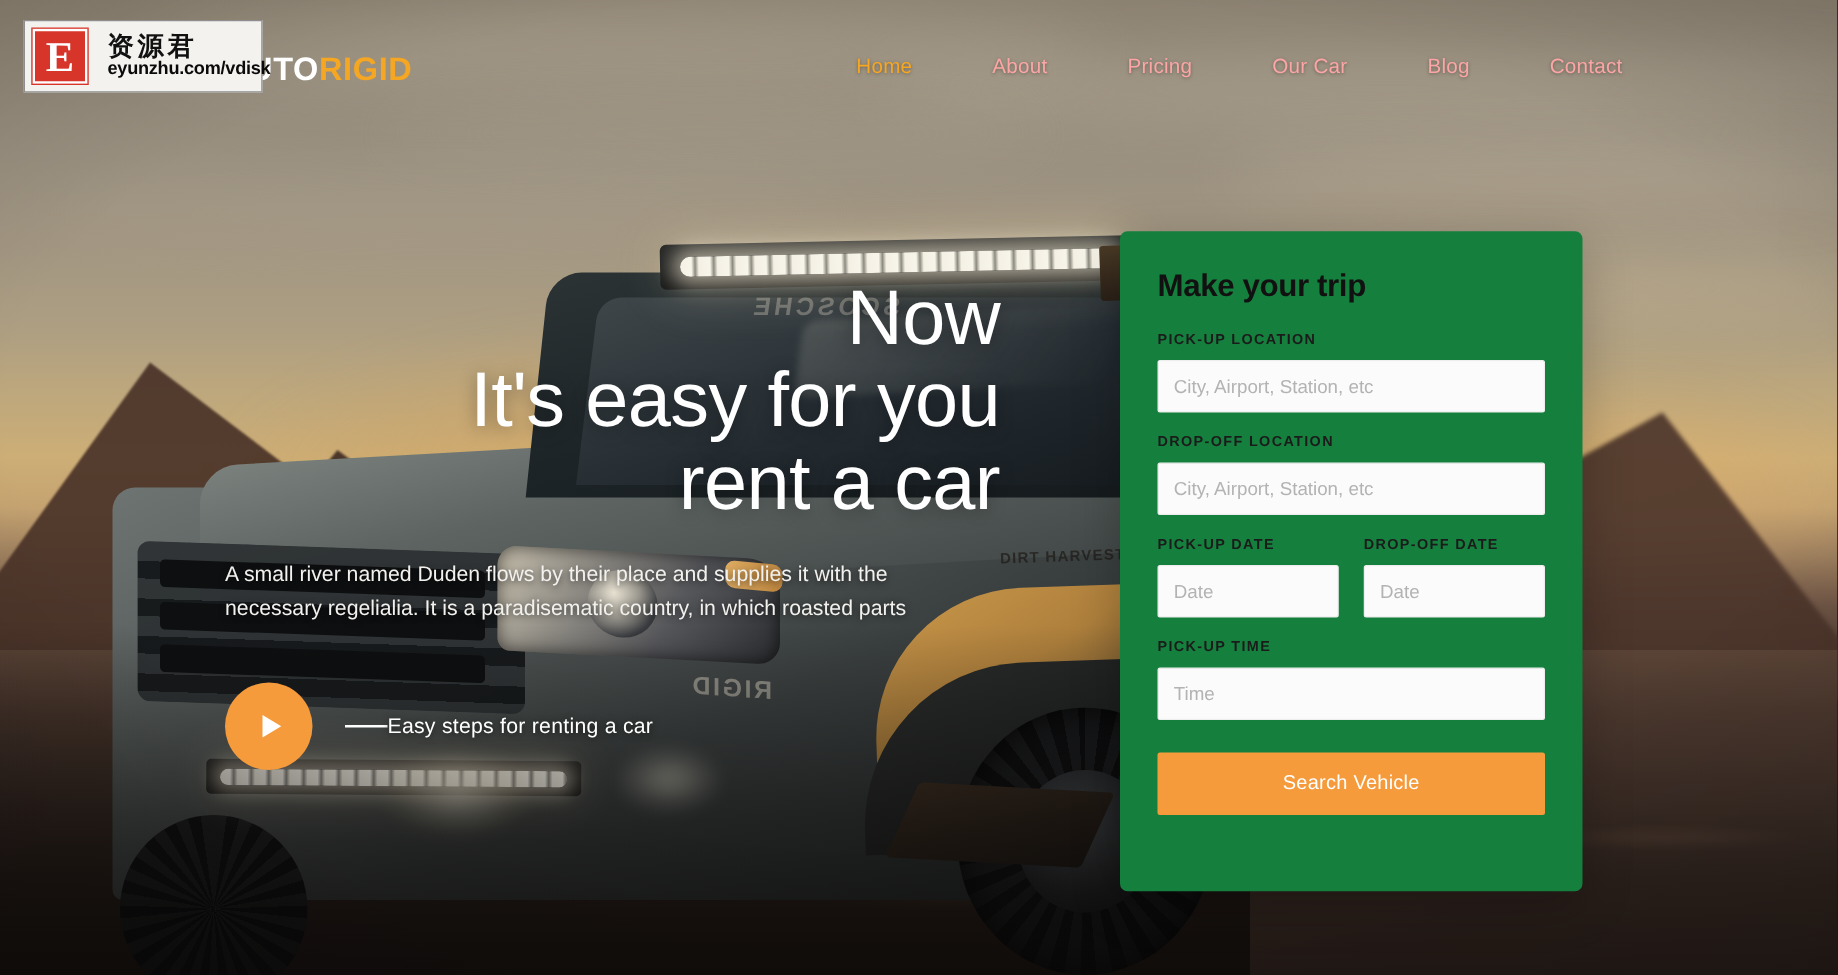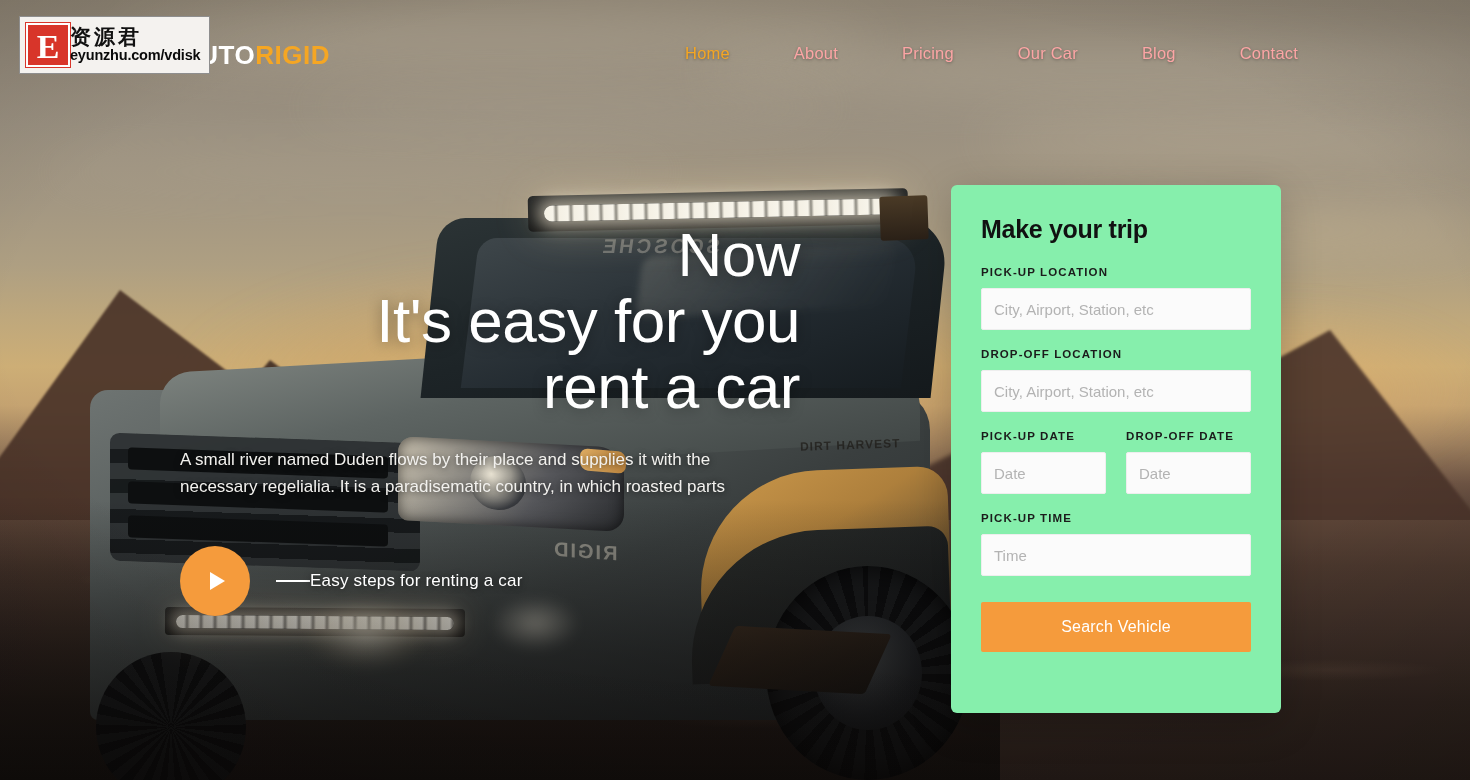--- a/index.html
+++ b/index.html
@@ -447,21 +447,21 @@
     color: #ffffff;
     font-family: "Liberation Serif", serif;
     font-weight: bold;
     font-size: 34px;
     line-height: 44px;
     text-align: center;
     border: 2px solid #ffffff;
     outline: 1px solid #d8352a;
     flex: 0 0 auto;
   }
-  .wm-txt { margin-left: 0; line-height: 1.05; }
+  .wm-txt { margin-left: 16px; line-height: 1.05; }
   .wm-cn {
     font-family: "DejaVu Sans", sans-serif;
     font-size: 21px;
     color: #111111;
     letter-spacing: 3px;
     font-weight: 600;
   }
   .wm-url {
     font-family: "Liberation Sans", sans-serif;
     font-size: 14.5px;
@@ -529,23 +529,23 @@
     color: #ffffff;
     font-size: 17px;
     letter-spacing: .2px;
     text-shadow: 0 1px 6px rgba(0,0,0,.55);
     white-space: nowrap;
   }
 
   
   .booking {
     position: absolute;
-    left: 951px; top: 185px;
-    width: 330px; height: 528px;
-    background: #86efac;
+    left: 896px; top: 185px;
+    width: 370px; height: 528px;
+    background: #15803d;
     border-radius: 6px;
     padding: 30px 30px 0 30px;
     z-index: 35;
     box-shadow: 0 10px 40px rgba(0,0,0,.22);
   }
   .booking-title {
     font-size: 25px;
     font-weight: 800;
     color: #111111;
     letter-spacing: -.3px;

